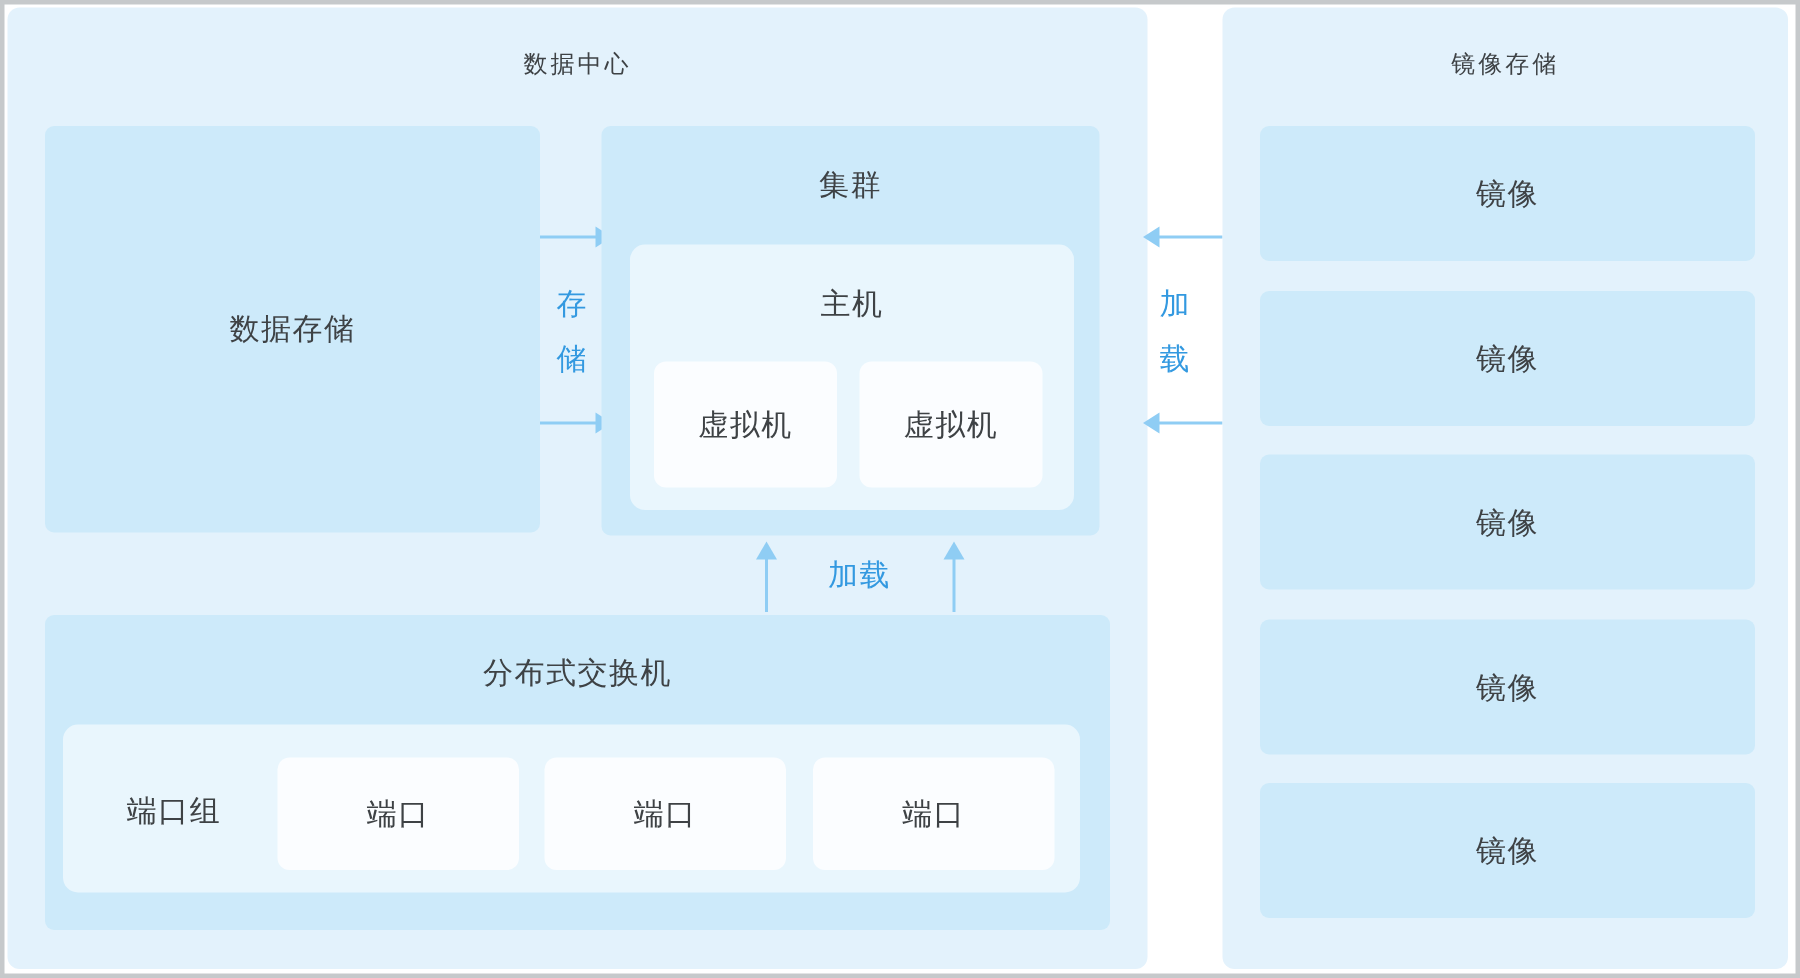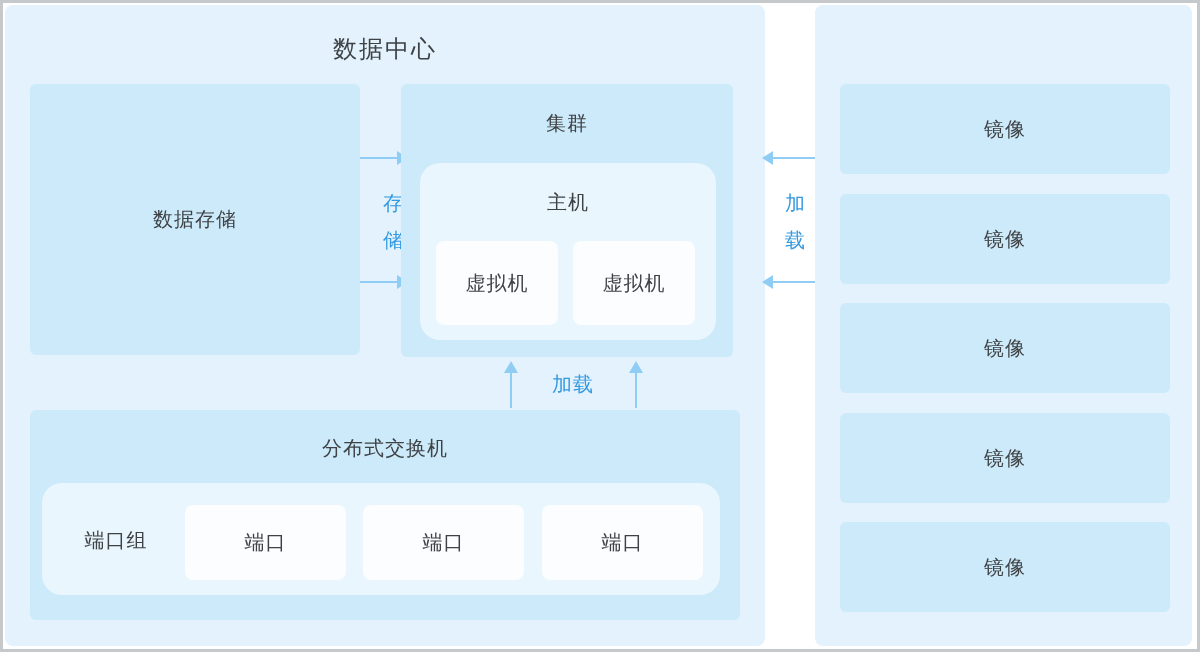--- a/index.html
+++ b/index.html
@@ -23,24 +23,24 @@
     border:3px solid var(--border);background:#fff;
   }
   .container{
     position:absolute;top:2px;height:641px;
     background:var(--container);border-radius:8px;
   }
   .dc{left:2px;width:760px;}
   .is{left:812px;width:377px;}
   .ctitle{
     position:absolute;top:28px;left:0;right:0;text-align:center;
-    font-size:24px;color:var(--text);letter-spacing:2px;
+    font-size:16px;color:var(--text);letter-spacing:2px;
   }
   .box{position:absolute;background:var(--box);border-radius:6px;}
-  .inner{position:absolute;background:var(--inner);border-radius:20px;}
+  .inner{position:absolute;background:var(--inner);border-radius:10px;}
   .leaf{position:absolute;background:var(--leaf);border-radius:8px;}
   .center-lbl{
     display:flex;align-items:center;justify-content:center;
     font-size:20px;color:var(--text);letter-spacing:1px;
   }
   .box-title{
     position:absolute;left:0;right:0;text-align:center;
     font-size:20px;color:var(--text);letter-spacing:1px;
   }
   
@@ -50,21 +50,21 @@
     border-top:7px solid transparent;border-bottom:7px solid transparent;border-left:11px solid var(--arrow);}
   .arrow-l .line{position:absolute;top:6px;left:9px;right:0;height:2px;background:var(--arrow);}
   .arrow-l .head{position:absolute;left:0;top:0;width:0;height:0;
     border-top:7px solid transparent;border-bottom:7px solid transparent;border-right:11px solid var(--arrow);}
   .arrow-u{position:absolute;width:14px;}
   .arrow-u .line{position:absolute;left:6px;top:9px;bottom:0;width:2px;background:var(--arrow);}
   .arrow-u .head{position:absolute;top:0;left:0;width:0;height:0;
     border-left:7px solid transparent;border-right:7px solid transparent;border-bottom:12px solid var(--arrow);}
   
   .vflow{
-    position:absolute;width:32px;text-align:right;font-size:20px;
+    position:absolute;width:32px;text-align:left;font-size:20px;
     color:var(--blue);line-height:37px;word-break:break-all;letter-spacing:0;
   }
   .hflow{
     position:absolute;text-align:center;font-size:20px;
     color:var(--blue);line-height:26px;letter-spacing:1px;
   }
 </style>
 </head>
 <body>
 
@@ -135,20 +135,21 @@
     <div class="line"></div>
     <div class="head"></div>
   </div>
   <div class="arrow-l" style="left:759px;top:272px;width:53px;">
     <div class="line"></div>
     <div class="head"></div>
   </div>
   <div class="vflow" style="left:770px;top:182px;">加载</div>
 
   <div class="container is">
+    <div class="ctitle">镜像存储</div>
 
     <div class="box center-lbl" style="left:25px;top:79px;width:330px;height:90px;border-radius:6px;">
       <span>镜像</span>
     </div>
     <div class="box center-lbl" style="left:25px;top:189px;width:330px;height:90px;border-radius:6px;">
       <span>镜像</span>
     </div>
     <div class="box center-lbl" style="left:25px;top:298px;width:330px;height:90px;border-radius:6px;">
       <span>镜像</span>
     </div>

